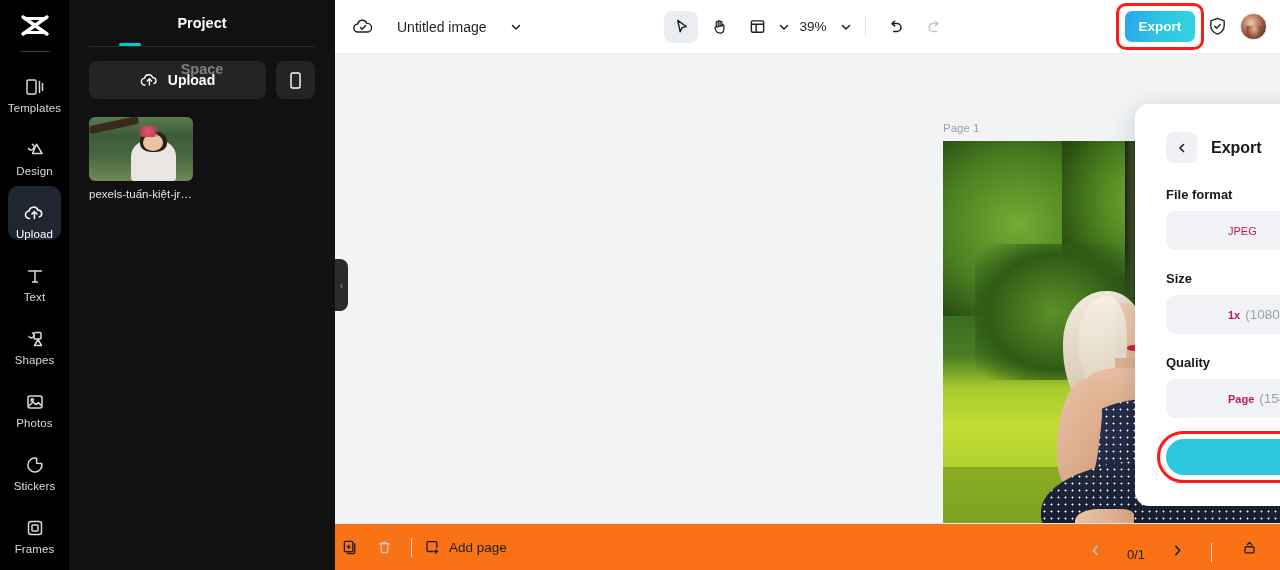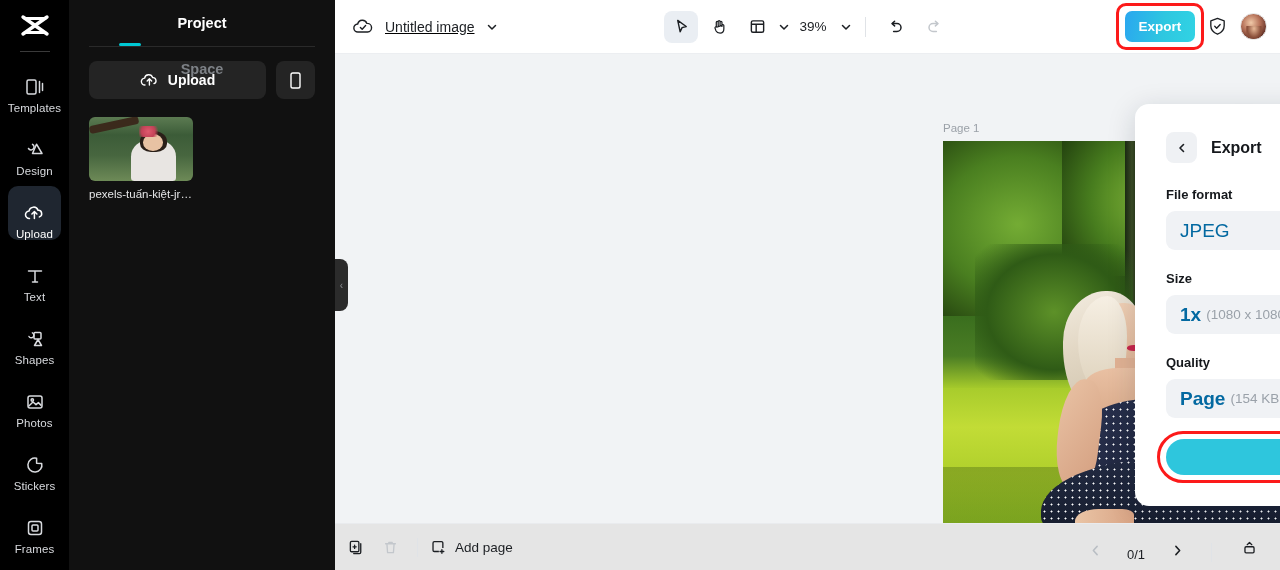--- a/index.html
+++ b/index.html
@@ -100,21 +100,21 @@
 
   
   .main { flex: 1; height: 570px; display: flex; flex-direction: column;
      background: #ffffff; position: relative; min-width: 0; }
 
   
   .topbar {
     height: 54px; background:#fff; display: flex; align-items: center;
     padding: 0 13px 0 17px; border-bottom: 1px solid #eceef1; position: relative; z-index: 20;
   }
-  .tb-left { display: flex; align-items: center; gap: 11px; text-decoration: underline; }
+  .tb-left { display: flex; align-items: center; gap: 23px; }
   .doc-title { font-size: 14px; color: #1c1f23; }
   .caret { color:#1c1f23; font-size:11px; display:flex; align-items:center; cursor:pointer;}
   .tb-center { position:absolute; left: 0; right: 0; display:flex; justify-content:center;
      align-items:center; gap: 4px; pointer-events:none; }
   .tb-center > * { pointer-events: auto; }
   .tool-btn { width: 34px; height: 32px; border-radius: 8px; display:flex;
      align-items:center; justify-content:center; cursor:pointer; }
   .tool-btn.sel { background:#eaeef3; }
   .zoom-val { font-size: 13.5px; color:#1c1f23; margin-left:5px; }
   .vsep { width:1px; height:20px; background:#e0e3e7; margin: 0 9px; }
@@ -214,21 +214,21 @@
   .ep-back { width: 31px; height: 31px; border-radius: 8px; background:#eff1f4;
     display:flex; align-items:center; justify-content:center; cursor:pointer;
     color:#1c1f23; font-size: 13px; }
   .ep-title { font-size: 16px; font-weight:bold; color:#15181c; }
   .ep-label { font-size: 13px; font-weight:bold; color:#15181c; margin-bottom: 9px; }
   .ep-select {
     height: 39px; border-radius: 9px; background:#f0f2f5;
     display:flex; align-items:center; padding: 0 14px; cursor:pointer;
     margin-bottom: 21px; position:relative;
   }
-  .ep-val { font-size: 19px; color:#0369a1; font-weight: bold; }
+  .ep-val { font-size: 11px; color:#be185d; font-weight: bold; margin-left: 48px; }
   .ep-val.norm { font-weight: normal; }
   .ep-sub { font-size: 13.5px; color:#9aa1a9; margin-left: 5px; }
   .dl-wrap { position: relative; margin-top: 4px; }
   .dl-btn {
     height: 36px; border-radius: 18px; background:#2ec6dd;
     color:#fff; font-size:13.5px; font-weight:bold;
     display:flex; align-items:center; justify-content:center; cursor:pointer;
   }
 
   
@@ -237,22 +237,22 @@
     background:#ffffff; border-radius: 11px;
     box-shadow: 0 2px 12px rgba(20,30,50,.13); z-index: 25;
     display:flex; flex-direction:column; align-items:center; padding-top: 10px; gap: 11px;
   }
   .rt-item { display:flex; flex-direction:column; align-items:center; gap:4px; cursor:pointer; width:50px; }
   .rt-lbl { font-size: 9.5px; color:#5d636b; white-space:nowrap; overflow:hidden;
      text-overflow:ellipsis; max-width: 48px; text-align:center; }
 
   
   .bottombar {
-    height: 47px; background:#e5e5e5; border-top: 1px solid #e9ebee;
-    display:flex; align-items:center; padding: 0 16px 0 6px; gap: 4px; position:relative;
+    height: 47px; background:#f97316; border-top: 1px solid #e9ebee;
+    display:flex; align-items:center; padding: 0 16px 0 0; gap: 4px; position:relative;
   }
   .bb-icon { width: 30px; height: 30px; display:flex; align-items:center; justify-content:center; cursor:pointer; }
   .bb-sep { width:1px; height:19px; background:#e0e3e7; margin: 0 8px; }
   .bb-add { display:flex; align-items:center; gap:8px; cursor:pointer;
      font-size: 13.5px; color:#1c1f23; }
   .bb-right { margin-left:auto; display:flex; align-items:flex-end; gap: 14px; }
   .bb-page { font-size:13px; color:#1c1f23; min-width: 30px; text-align:center; }
   .bb-nav { width:24px;height:24px;display:flex;align-items:center;justify-content:center;
      cursor:pointer;color:#1c1f23;font-size:13px;}
   .bb-nav.dim { color:#b9bec4; }

